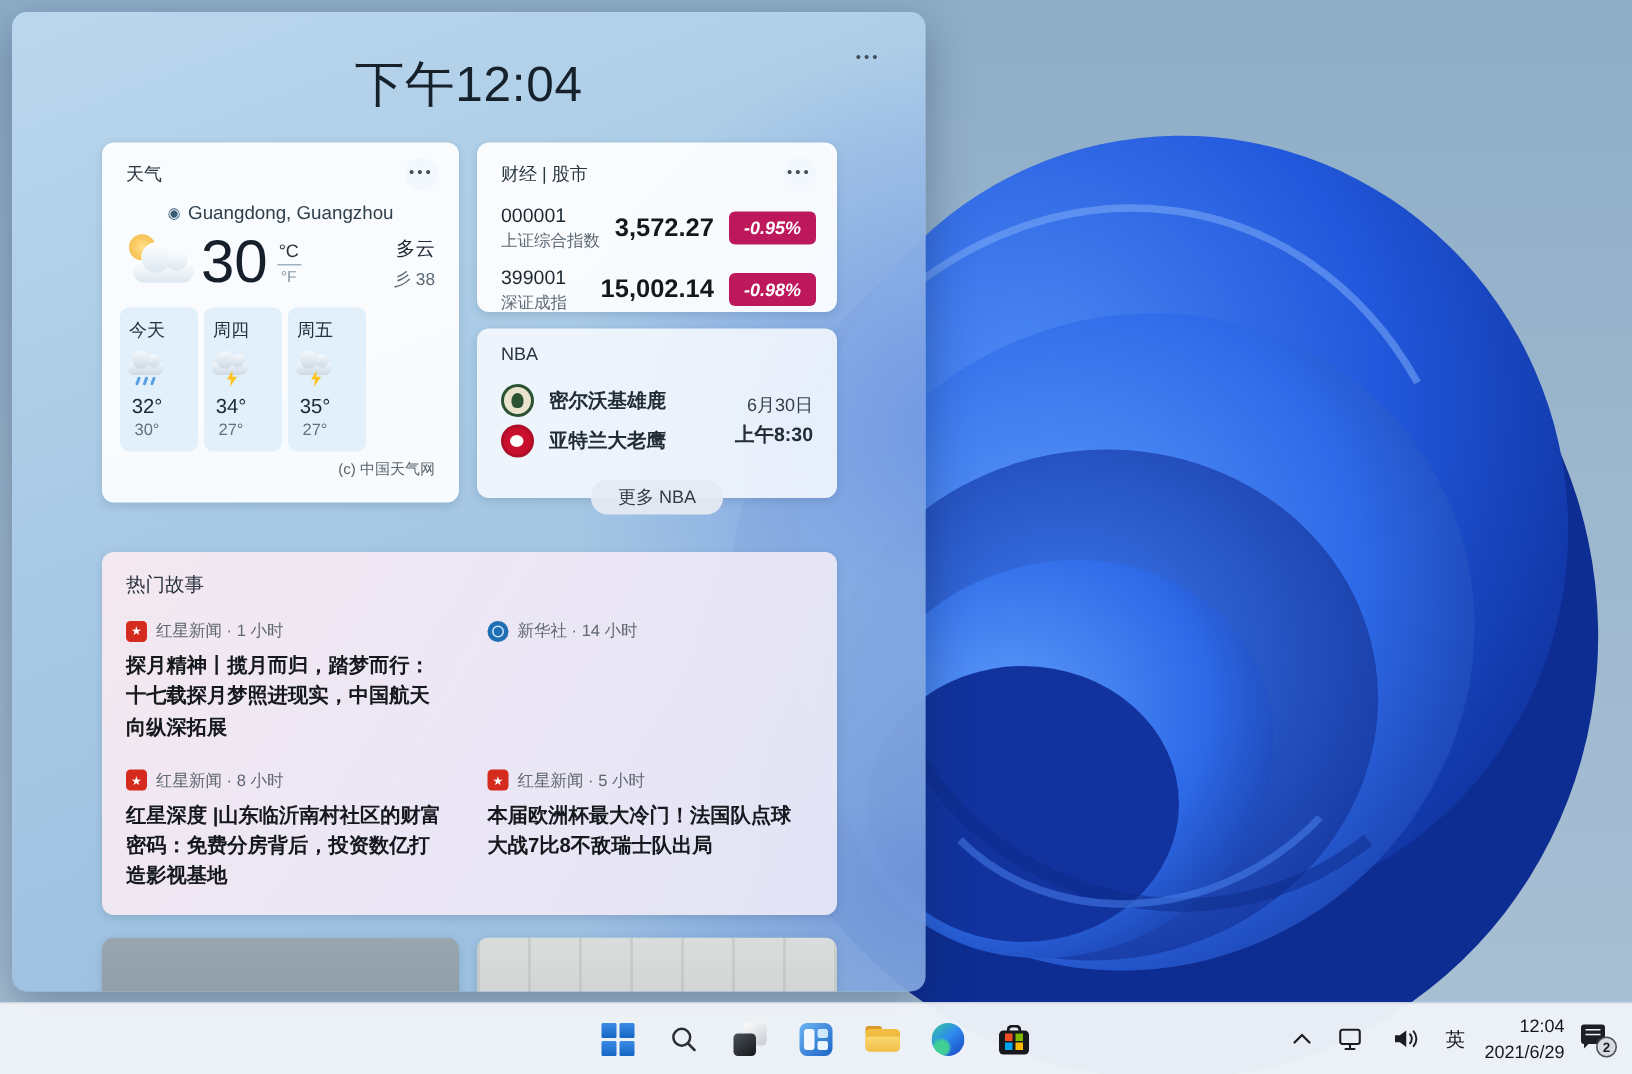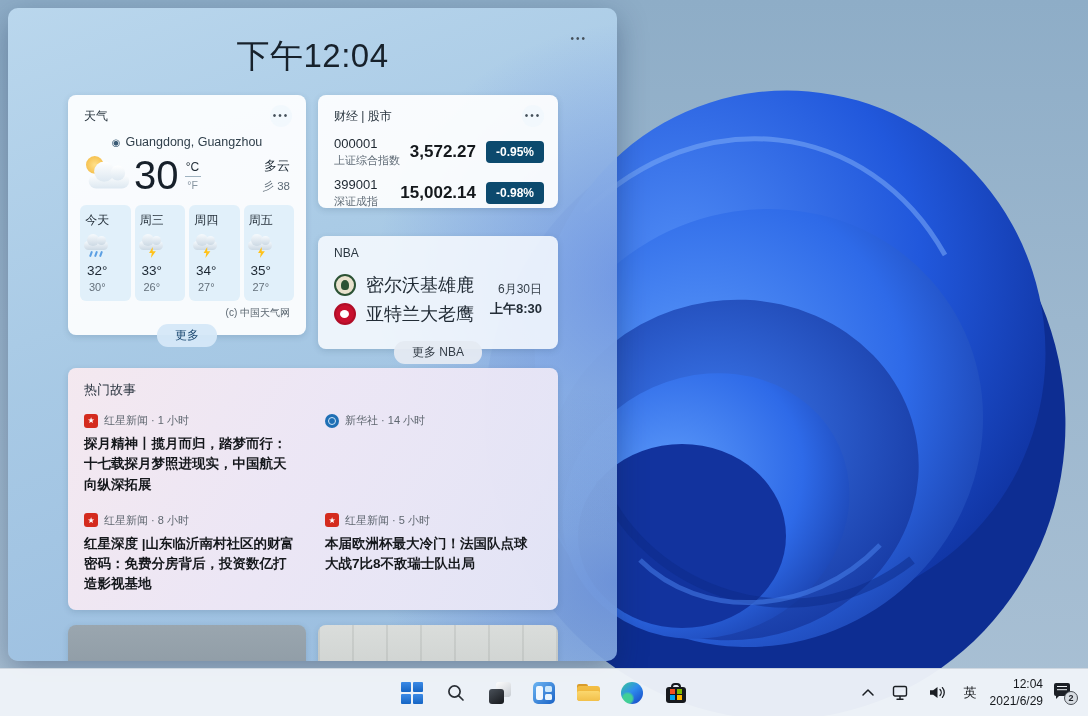--- a/index.html
+++ b/index.html
@@ -66,27 +66,27 @@
   .mini .drops{position:absolute;left:8px;top:16px;display:flex;gap:3px;}
   .mini .drops i{width:2px;height:6px;border-radius:1px;background:#5b9fe3;transform:rotate(20deg);}
   .mini .bolt{position:absolute;left:11px;top:12px;width:9px;height:11px;background:#ffc21a;
               clip-path:polygon(55% 0,15% 55%,45% 55%,35% 100%,90% 38%,55% 38%);}
 
   
   .f-row{display:flex;align-items:center;padding:9px 14px 0 16px;}
   .f-id .code{font-size:13px;color:#1c2630;}
   .f-id .name{font-size:11px;color:#5e6a75;margin-top:2px;}
   .f-val{margin-left:auto;font-size:17px;font-weight:600;color:#14181c;}
-  .f-badge{margin-left:10px;min-width:58px;text-align:center;background:#0c4a6e;color:#fff;
-           font-size:12px;font-weight:700;border-radius:4px;padding:4px 6px;}
+  .f-badge{margin-left:10px;min-width:58px;text-align:center;background:#be185d;color:#fff;
+           font-size:12px;font-weight:700;border-radius:4px;padding:4px 6px;font-style:italic;}
 
   
   .n-body{display:flex;align-items:center;padding:8px 16px 0 16px;}
   .n-team{display:flex;align-items:center;gap:10px;margin:5px 0;}
-  .n-team .tname{font-size:18px;color:#222c36;}
+  .n-team .tname{font-size:13px;color:#222c36;font-weight:bold;}
   .logo{width:22px;height:22px;border-radius:50%;flex:none;position:relative;}
   .logo.bucks{background:#e9e2cd;border:2px solid #2c5234;}
   .logo.bucks::after{content:"";position:absolute;left:5px;top:4px;width:8px;height:10px;border-radius:50% 50% 40% 40%;background:#2c5234;}
   .logo.hawks{background:#c8102e;border:2px solid #b00d27;}
   .logo.hawks::after{content:"";position:absolute;left:4px;top:5px;width:9px;height:8px;border-radius:50%;background:#fff;}
   .n-when{margin-left:auto;text-align:right;}
   .n-when .d{font-size:12px;color:#333e48;}
   .n-when .t{font-size:13px;font-weight:700;color:#232d37;margin-top:2px;}
   .n-more-wrap{text-align:center;margin-top:10px;}
   .n-more{background:rgba(229,234,242,.95);color:#333c46;}
@@ -238,51 +238,39 @@
               <span class="drops">
                 <i></i>
                 <i></i>
                 <i></i>
               </span>
             </div>
           <div class="hi">32°</div>
           <div class="lo">30°</div>
         </div>
         <div class="w-day">
-          <div class="d">周三</div>
-          <div class="mini">
-              <i class="cloud"></i>
-              <i class="bolt"></i>
-            </div>
-          <div class="hi">33°</div>
-          <div class="lo">26°</div>
-        </div>
-        <div class="w-day">
           <div class="d">周四</div>
           <div class="mini">
               <i class="cloud"></i>
               <i class="bolt"></i>
             </div>
           <div class="hi">34°</div>
           <div class="lo">27°</div>
         </div>
         <div class="w-day">
           <div class="d">周五</div>
           <div class="mini">
               <i class="cloud"></i>
               <i class="bolt"></i>
             </div>
           <div class="hi">35°</div>
           <div class="lo">27°</div>
         </div>
       </div>
       <div class="w-attrib">(c) 中国天气网</div>
-      <div class="w-more-wrap">
-        <span class="pill w-more">更多</span>
-      </div>
     </div>
 
     <div class="card" style="left:310px;top:87px;width:240px;height:113px;">
       <div class="card-head">
         <span class="card-title">财经 | 股市</span>
         <span class="card-menu">
           <span class="menu-dots">•••</span>
         </span>
       </div>
       <div class="f-row">
@@ -296,21 +284,21 @@
       <div class="f-row">
         <span class="f-id">
           <div class="code">399001</div>
           <div class="name">深证成指</div>
         </span>
         <span class="f-val">15,002.14</span>
         <span class="f-badge">-0.98%</span>
       </div>
     </div>
 
-    <div class="card" style="left:310px;top:228px;width:240px;height:113px;background:rgba(249,252,255,.85);">
+    <div class="card" style="left:310px;top:211px;width:240px;height:113px;background:rgba(249,252,255,.85);">
       <div class="card-head">
         <span class="card-title">NBA</span>
       </div>
       <div class="n-body">
         <span>
           <div class="n-team">
             <span class="logo bucks"></span>
             <span class="tname">密尔沃基雄鹿</span>
           </div>
           <div class="n-team">

